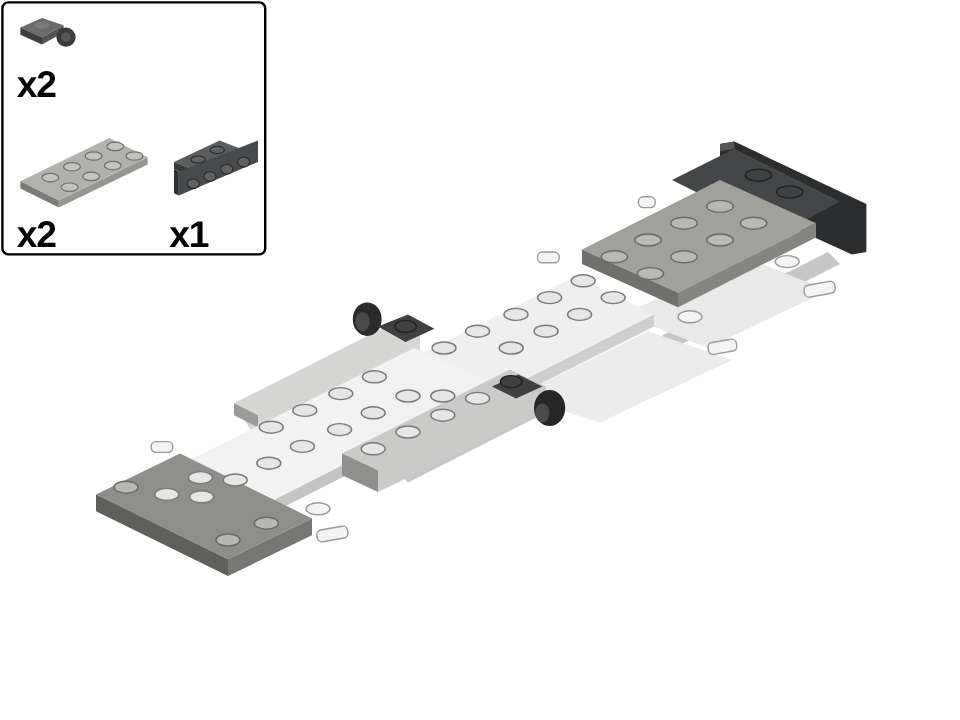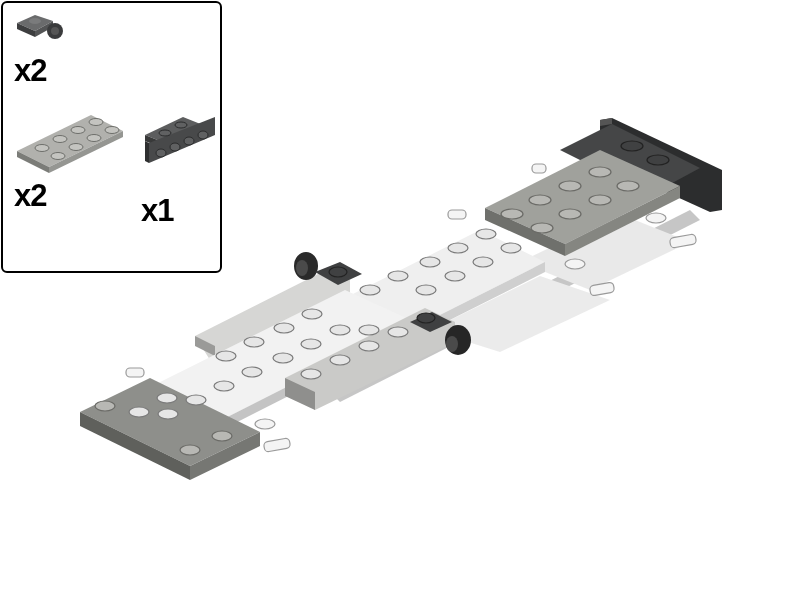--- a/index.html
+++ b/index.html
@@ -1,17 +1,17 @@
 <!DOCTYPE html>
 <html><head>
 <meta charset="utf-8">
 <style>
   html,body{margin:0;padding:0;background:#ffffff;}
   body{width:800px;height:600px;position:relative;overflow:hidden;font-family:"Liberation Sans",sans-serif;}
-  .parts-box{position:absolute;left:1px;top:1px;width:221px;height:272px;border:2px solid #000;border-radius:6px;background:#fff;box-sizing:border-box;}
+  .parts-box{position:absolute;left:1px;top:1px;width:221px;height:212px;border:2px solid #000;border-radius:6px;background:#fff;box-sizing:border-box;}
   .qty{position:absolute;font-weight:bold;font-size:31px;color:#000;font-family:"Liberation Sans",sans-serif;letter-spacing:-1px;}
   .part{position:absolute;}
   svg{display:block;}
   .scene{position:absolute;left:0;top:0;}
 </style>
 </head>
 <body>
 
 <div class="parts-box">
   <div class="part" style="left:12px;top:10px;">
@@ -54,21 +54,21 @@
       <g fill="#606162" stroke="#2a2b2c">
         <ellipse cx="18" cy="40" rx="5" ry="4"></ellipse>
         <ellipse cx="32" cy="34" rx="5" ry="4"></ellipse>
         <ellipse cx="46" cy="28" rx="5" ry="4"></ellipse>
         <ellipse cx="60" cy="22" rx="5" ry="4"></ellipse>
         <ellipse cx="22" cy="20" rx="6" ry="3"></ellipse>
         <ellipse cx="38" cy="12" rx="6" ry="3"></ellipse>
       </g>
     </svg>
   </div>
-  <div class="qty" style="left:138px;top:190px;">x1</div>
+  <div class="qty" style="left:138px;top:175px;">x1</div>
 </div>
 
 <svg class="scene" width="800" height="600" viewBox="0 0 800 600">
 
   <g>
     <polygon points="600,120 612,118 722,170 722,210 710,212 600,162" fill="#2c2d2e"></polygon>
     <polygon points="600,120 612,118 612,124 600,126" fill="#555"></polygon>
     <polygon points="560,150 612,124 700,168 650,195" fill="#454647"></polygon>
   </g>
 

